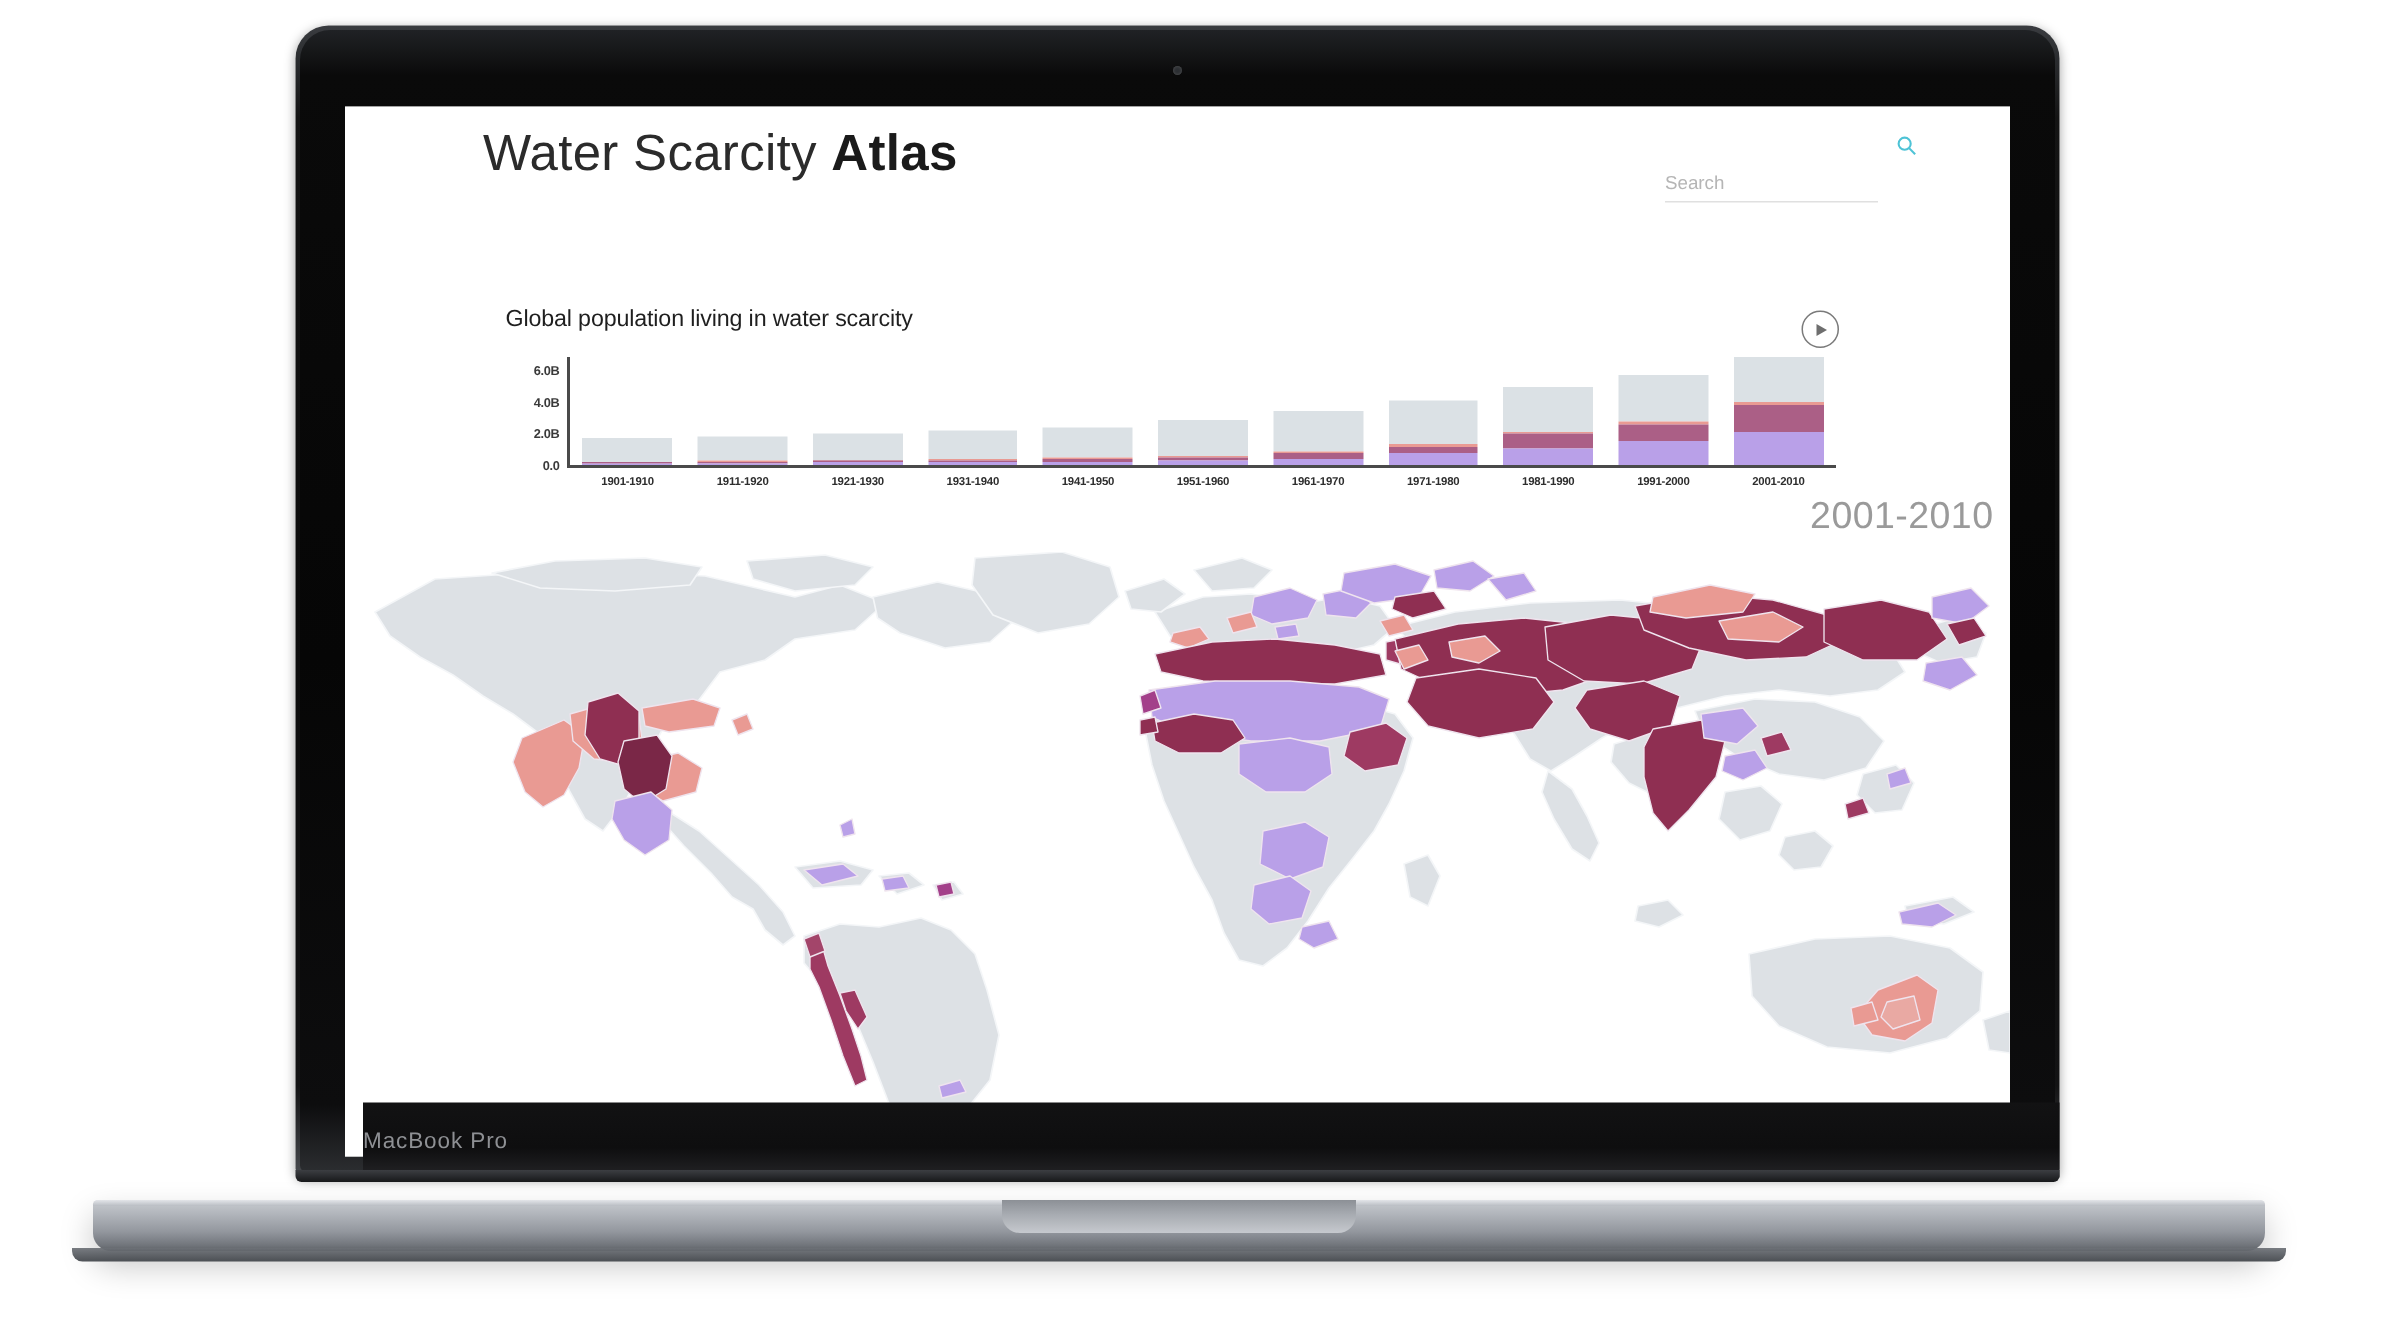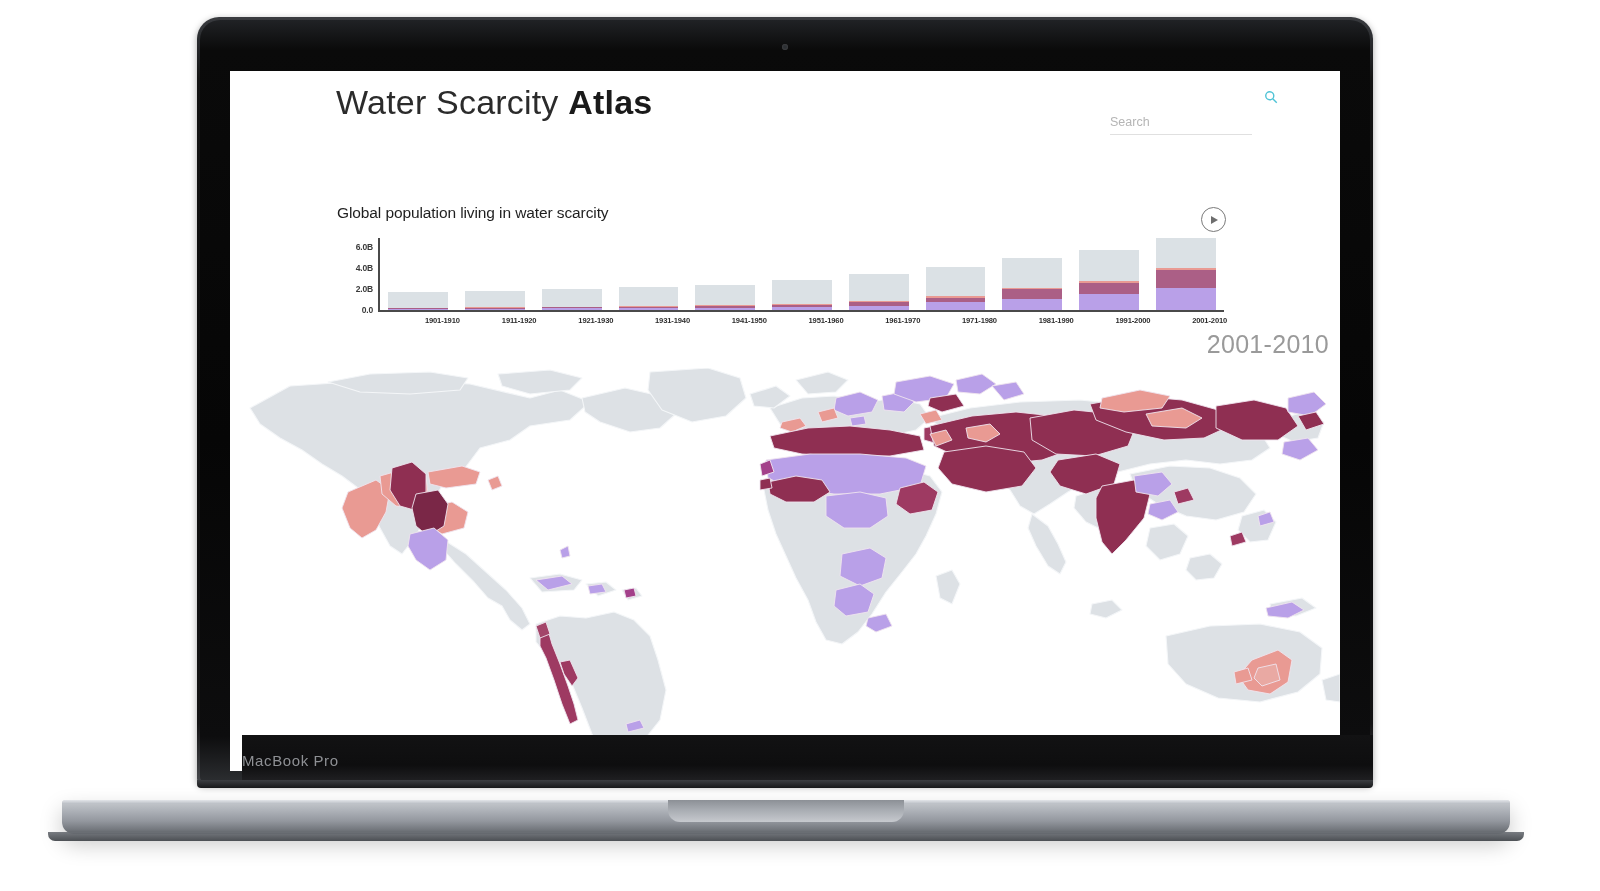--- a/index.html
+++ b/index.html
@@ -66,21 +66,21 @@
     position:absolute;left:197px;top:780px;width:1176px;height:8px;
     background:linear-gradient(180deg,#3c3e42,#17181a);
     border-radius:0 0 4px 4px;
   }
 
   
   .site-header{
     position:absolute;left:0;top:0;width:1110px;height:67px;background:#ffffff;
   }
   .brand{
-    position:absolute;left:106px;top:12px;
+    position:absolute;left:92px;top:12px;
     font-size:34px;color:#2b2b2b;font-weight:300;letter-spacing:.2px;
     white-space:nowrap;
   }
   .brand b{font-weight:700;color:#1a1a1a;}
   .search-wrap{
     position:absolute;right:88px;top:20px;width:142px;
   }
   .search-input{
     width:142px;border:0;border-bottom:1px solid #e0e0e0;
     background:transparent;outline:none;padding:0 0 5px 0;
@@ -144,21 +144,20 @@
   .seg.gray{background:#dbe1e5;}
   .seg.salmon{background:#e99a93;}
   .seg.mauve{background:#ab5f86;}
   .seg.purple{background:#b9a0e8;}
 
   .x-labels{position:absolute;left:43px;top:76px;width:844px;height:14px;}
   .x-lab{
     position:absolute;font-size:7.6px;color:#2e2e2e;font-weight:700;
     letter-spacing:-.15px;text-align:center;transform:translateX(-50%);
     white-space:nowrap;
-    margin-left:24px;
   }
   .big-year{
     position:absolute;right:11px;top:152px;
     font-size:25px;color:#9a9a9a;font-weight:400;letter-spacing:.3px;
   }
 
   
   .map-area{
     position:absolute;left:0;top:190px;width:1110px;height:403px;
     background:#ffffff;overflow:hidden;

